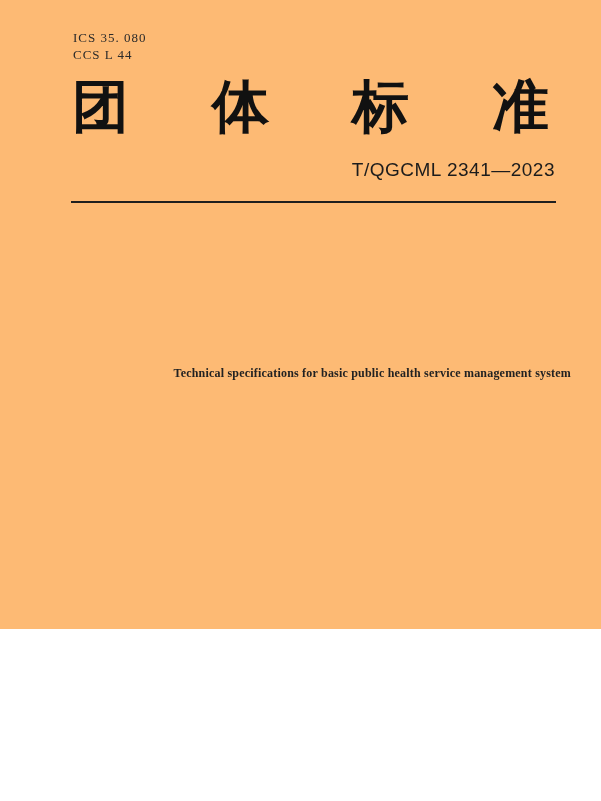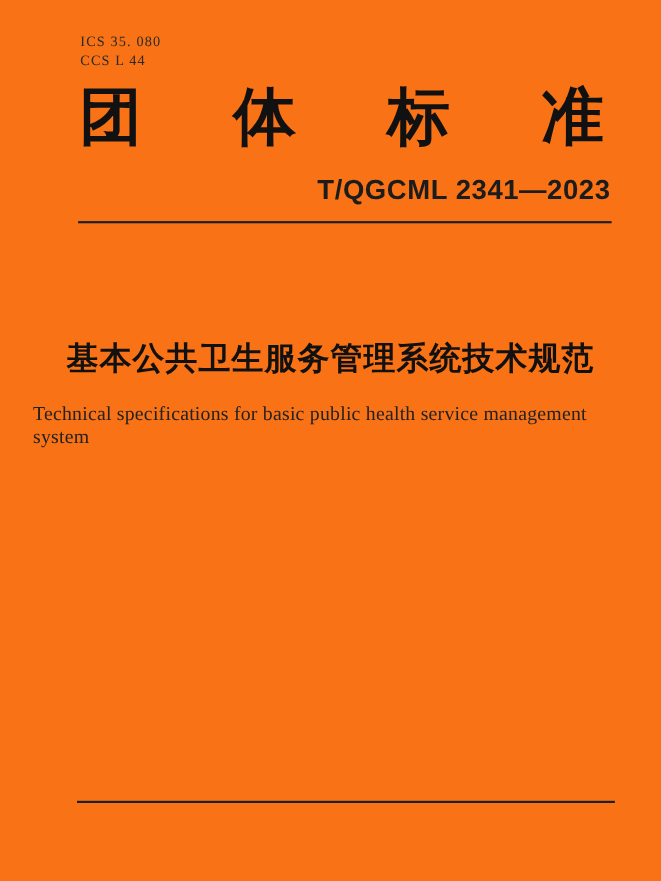--- a/index.html
+++ b/index.html
@@ -3,22 +3,22 @@
 <meta charset="utf-8">
 <style>
   html, body {
     margin: 0;
     padding: 0;
     background: #ffffff;
   }
   .page {
     position: relative;
     width: 601px;
-    height: 801px;
-    background: #f97316;
+    height: 629px;
+    background: #fdba74;
     overflow: hidden;
     font-family: "Liberation Sans", sans-serif;
     color: #1c1c1c;
   }
   .ics-block {
     position: absolute;
     left: 73px;
     top: 29px;
     font-family: "Liberation Serif", serif;
     font-size: 13px;
@@ -35,22 +35,22 @@
     justify-content: space-between;
     font-size: 57px;
     line-height: 1.15;
     font-weight: bold;
     color: #111111;
   }
   .standard-number {
     position: absolute;
     right: 46px;
     top: 159px;
-    font-size: 25px;
-    font-weight: bold;
+    font-size: 19px;
+    font-weight: normal;
     letter-spacing: 0.5px;
     color: #1c1c1c;
   }
   .rule-top {
     position: absolute;
     left: 71px;
     right: 45px;
     top: 201px;
     height: 2px;
     background: #1f1f1f;
@@ -64,25 +64,26 @@
     font-size: 29px;
     font-weight: bold;
     letter-spacing: 1px;
     color: #111111;
   }
   .title-en {
     position: absolute;
     left: 30px;
     right: 30px;
     top: 366px;
-    text-align: left;
+    text-align: right;
     font-family: "Liberation Serif", serif;
-    font-size: 18px;
+    font-size: 12px;
     letter-spacing: 0.2px;
     color: #222222;
+    font-weight: bold;
   }
   .dates-row {
     position: absolute;
     left: 70px;
     right: 44px;
     top: 704px;
     display: flex;
     justify-content: space-between;
     font-size: 16px;
     font-weight: 600;
@@ -127,21 +128,20 @@
     <span>团</span>
     <span>体</span>
     <span>标</span>
     <span>准</span>
   </div>
 
   <div class="standard-number">T/QGCML 2341—2023</div>
 
   <div class="rule-top"></div>
 
-  <div class="title-zh">基本公共卫生服务管理系统技术规范</div>
 
   <div class="title-en">Technical specifications for basic public health service management system</div>
 
   <div class="dates-row">
   </div>
 
   <div class="rule-bottom"></div>
 
 
 </div>

